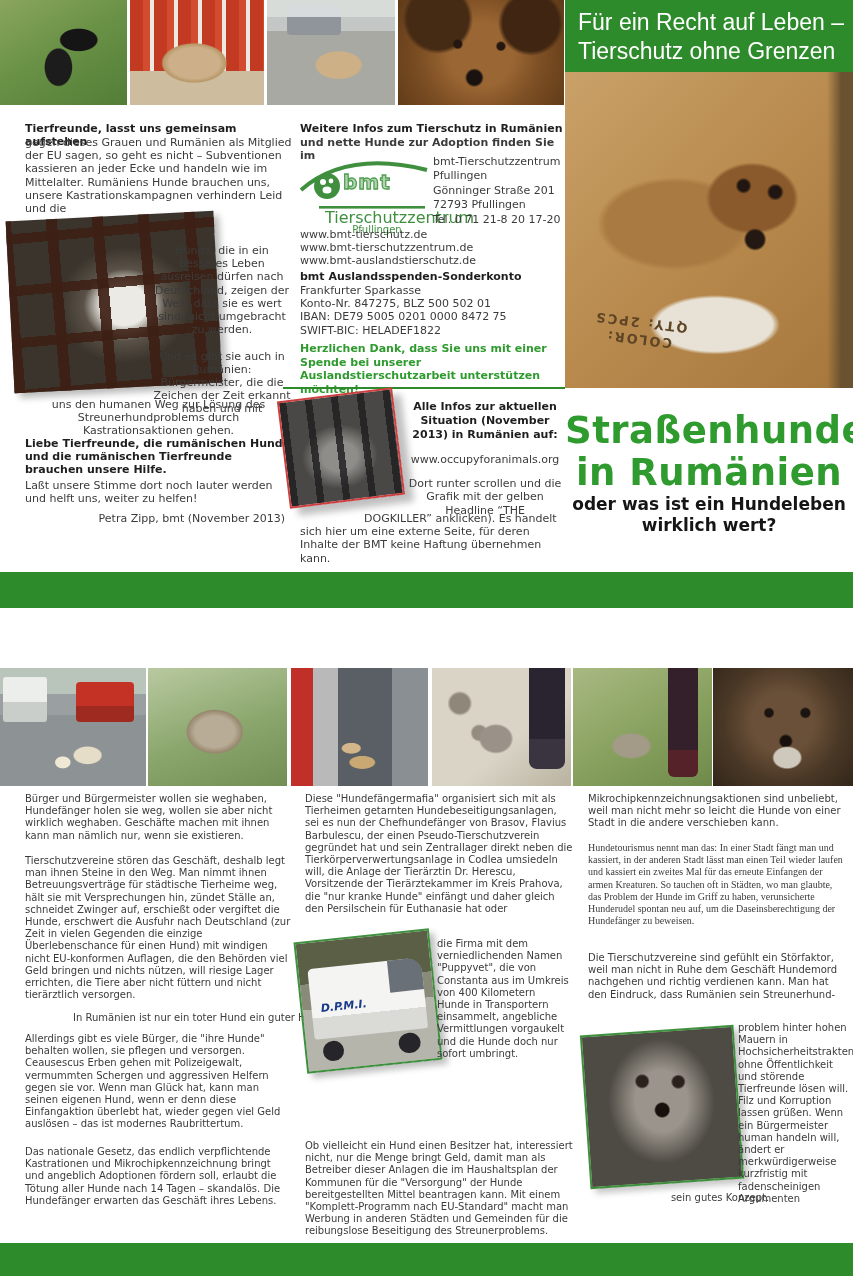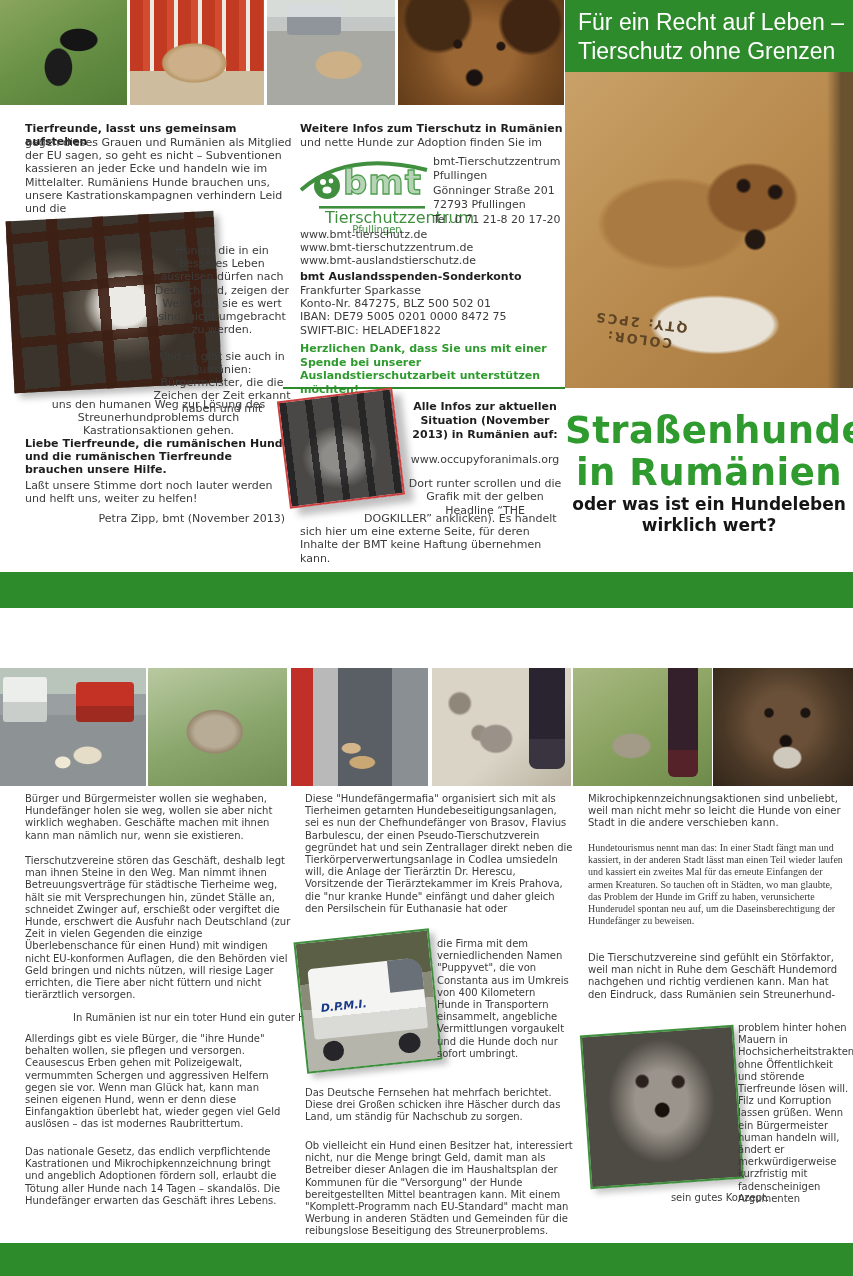--- a/index.html
+++ b/index.html
@@ -60,24 +60,24 @@
     repeating-linear-gradient(-2deg,rgba(61,31,20,.88) 0 10px,rgba(0,0,0,0) 10px 52px),
     radial-gradient(ellipse 66px 58px at 55% 52%,#eceae4 0 35%,#5a5248 62%,#3a342c 100%);}
   .lc-wrap{left:152px;top:244px;width:140px;text-align:center;}
   .lc-tail{left:25px;top:398px;width:267px;text-align:center;}
   .lc-head2{left:25px;top:437px;width:267px;}
   .lc-body2{left:25px;top:479px;width:267px;}
   .lc-sig{left:25px;top:512px;width:260px;text-align:right;}
 
   
   .mc-head{left:300px;top:122px;width:267px;}
-  .mc-sub{left:300px;top:136px;width:267px;}
+  .mc-sub{left:300px;top:136px;width:267px;font-weight:bold;}
   .logo{left:297px;top:150px;width:136px;height:92px;}
   .logo svg{position:absolute;left:0;top:0;}
-  .logo .word{position:absolute;left:46px;top:18px;font-size:34px;font-weight:bold;
+  .logo .word{position:absolute;left:46px;top:18px;font-size:20px;font-weight:bold;
       color:#b5d4b5;-webkit-text-stroke:1.3px #4f9f4f;letter-spacing:1px;line-height:29px;}
   .logo .sub1{position:absolute;left:28px;top:62px;width:104px;text-align:center;
       color:#3f8f3f;font-size:16px;line-height:12px;}
   .logo .sub2{position:absolute;left:28px;top:74px;width:104px;text-align:center;
       color:#3f8f3f;font-size:10px;line-height:12px;}
   .mc-addr{left:433px;top:155px;width:140px;}
   .mc-addr div{margin-bottom:1.2px;}
   .mc-urls{left:300px;top:228px;width:267px;}
   .mc-konto-h{left:300px;top:270px;width:267px;}
   .mc-konto{left:300px;top:284px;width:267px;}
@@ -290,21 +290,20 @@
   <div class="abs body-sm c2-p1">Diese "Hundefängermafia" organisiert sich mit als Tierheimen getarnten Hundebeseitigungsanlagen, sei es nun der Chefhundefänger von Brasov, Flavius Barbulescu, der einen Pseudo-Tierschutzverein gegründet hat und sein Zentrallager direkt neben die Tierkörperverwertungsanlage in Codlea umsiedeln will, die Anlage der Tierärztin Dr. Herescu, Vorsitzende der Tierärztekammer im Kreis Prahova, die "nur kranke Hunde" einfängt und daher gleich den Persilschein für Euthanasie hat oder</div>
   <div class="ph c2-photo">
     <div class="van">
       <div class="wind"></div>
       <div class="label">D.P.M.I.</div>
     </div>
     <div class="wheel w1"></div>
     <div class="wheel w2"></div>
   </div>
   <div class="abs body-sm c2-wrap">die Firma mit dem verniedlichenden Namen "Puppyvet", die von Constanta aus im Umkreis von 400 Kilometern Hunde in Transportern einsammelt, angebliche Vermittlungen vorgaukelt und die Hunde doch nur sofort umbringt.</div>
-  <div class="abs body-sm c2-p2">Das Deutsche Fernsehen hat mehrfach berichtet. Diese drei Großen schicken ihre Häscher durch das Land, um ständig für Nachschub zu sorgen.</div>
   <div class="abs body-sm c2-p3">Ob vielleicht ein Hund einen Besitzer hat, interessiert nicht, nur die Menge bringt Geld, damit man als Betreiber dieser Anlagen die im Haushaltsplan der Kommunen für die "Versorgung" der Hunde bereitgestellten Mittel beantragen kann. Mit einem "Komplett-Programm nach EU-Standard" macht man Werbung in anderen Städten und Gemeinden für die reibungslose Beseitigung des Streunerproblems.</div>
 
   <div class="abs body-sm c3-p1">Mikrochipkennzeichnungsaktionen sind unbeliebt, weil man nicht mehr so leicht die Hunde von einer Stadt in die andere verschieben kann.</div>
   <div class="abs body-sm c3-p2">Hundetourismus nennt man das: In einer Stadt fängt man und kassiert, in der anderen Stadt lässt man einen Teil wieder laufen und kassiert ein zweites Mal für das erneute Einfangen der armen Kreaturen. So tauchen oft in Städten, wo man glaubte, das Problem der Hunde im Griff zu haben, verunsicherte Hunderudel spontan neu auf, um die Daseinsberechtigung der Hundefänger zu beweisen.</div>
   <div class="abs body-sm c3-p3">Die Tierschutzvereine sind gefühlt ein Störfaktor, weil man nicht in Ruhe dem Geschäft Hundemord nachgehen und richtig verdienen kann. Man hat den Eindruck, dass Rumänien sein Streunerhund-</div>
   <div class="ph c3-photo"></div>
   <div class="abs body-sm c3-wrap">problem hinter hohen Mauern in Hochsicherheitstrakten ohne Öffentlichkeit und störende Tierfreunde lösen will. Filz und Korruption lassen grüßen. Wenn ein Bürgermeister human handeln will, ändert er merkwürdigerweise kurzfristig mit fadenscheinigen Argumenten</div>
   <div class="abs body-sm c3-tail">sein gutes Konzept.</div>
 
   <div class="abs band2"></div>

